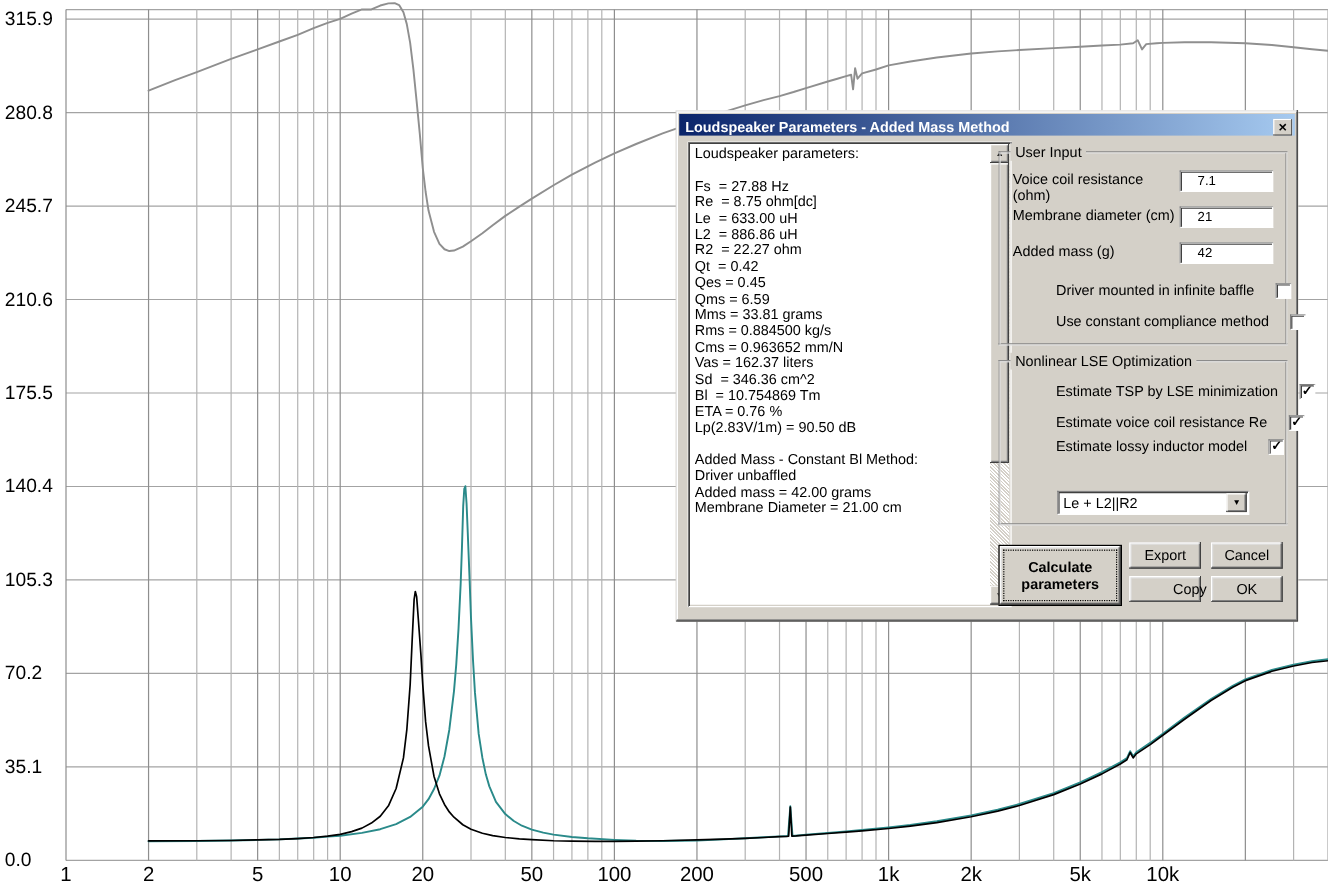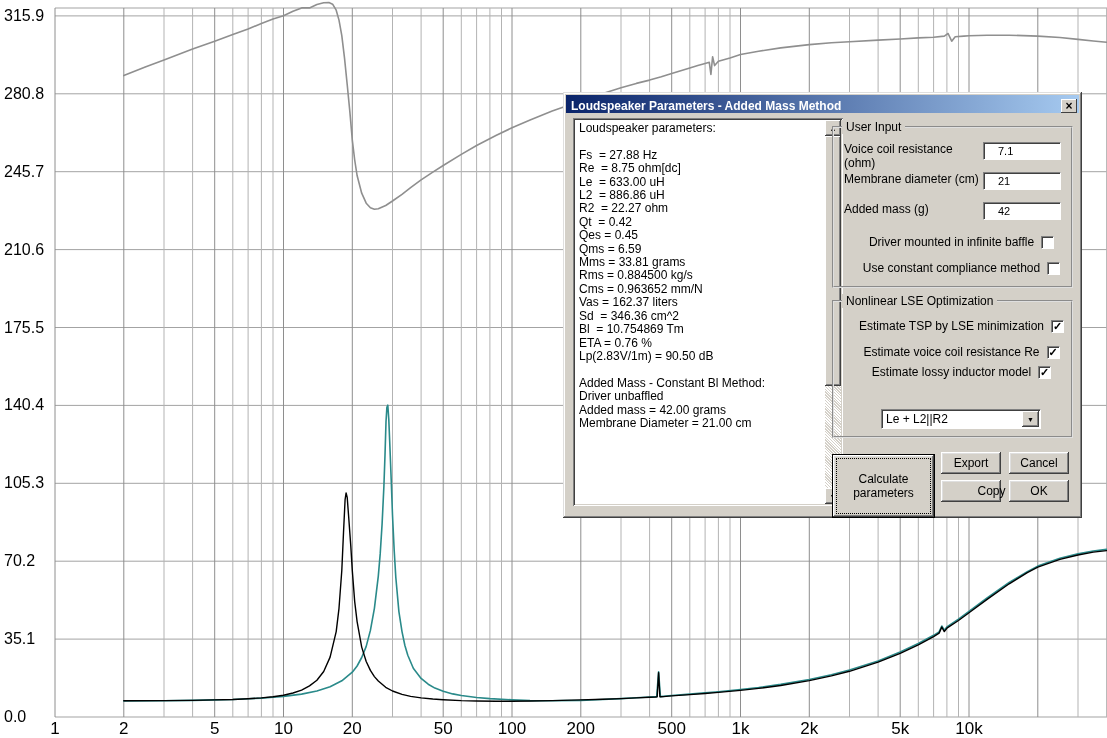--- a/index.html
+++ b/index.html
@@ -42,21 +42,21 @@
   #group-user-input{top:34px;height:162px;}
   #group-lse{top:208px;height:138px;}
 
   .field-row{position:absolute;left:10px;right:10px;height:20px;display:flex;}
   .field-row .flabel{font-size:12px;}
   .field-row input{margin-left:auto;width:48px;height:14px;border:1px solid;
                    border-color:#808080 #fff #fff #808080;
                    box-shadow:inset 1px 1px 0 #404040;background:#fff;
                    font-family:"Liberation Sans",sans-serif;font-size:11px;padding:1px 14px;}
   .cb-row{position:absolute;left:6px;right:28px;height:16px;display:flex;align-items:center;
-          justify-content:center;gap:7px;margin-left:40px;}
+          justify-content:flex-start;gap:18px;margin-left:40px;}
   .cb-row .cblabel{font-size:12px;white-space:nowrap;}
   .cbbox{width:13px;height:13px;background:#fff;box-sizing:border-box;border:1px solid;
          border-color:#808080 #fff #fff #808080;box-shadow:inset 1px 1px 0 #404040;
          display:flex;align-items:center;justify-content:center;
          font-size:11px;font-weight:bold;line-height:1;color:#000;flex:0 0 13px;}
 
   
   .dropdown{position:absolute;left:47px;top:107px;width:160px;height:20px;background:#fff;
             box-sizing:border-box;border:1px solid;border-color:#808080 #fff #fff #808080;
             box-shadow:inset 1px 1px 0 #404040;display:flex;align-items:center;}
@@ -64,22 +64,22 @@
   .dd-btn{width:17px;height:16px;margin-right:1px;background:#d4d0c8;
           box-shadow: inset -1px -1px 0 #404040, inset 1px 1px 0 #fff, inset -2px -2px 0 #808080;
           display:flex;align-items:center;justify-content:center;font-size:7px;}
 
   
   .btn{position:absolute;background:#d4d0c8;border:none;box-sizing:border-box;
        box-shadow: inset -1px -1px 0 #404040, inset 1px 1px 0 #fff,
                    inset -2px -2px 0 #808080, inset 2px 2px 0 #dfdfdf;
        font-family:"Liberation Sans",sans-serif;font-size:12px;color:#000;
        display:flex;align-items:center;justify-content:center;text-align:center;cursor:default;}
-  #btn-calc{left:269px;top:362px;width:103px;height:64px;border:1px solid #000;
-            outline:1px dotted #000;outline-offset:-5px;padding:0 10px;}
+  #btn-calc{left:269px;top:362px;width:103px;height:51px;border:1px solid #000;
+            outline:1px dotted #000;outline-offset:-5px;padding:0 10px;font-weight:bold;}
   #btn-export{left:378px;top:360px;width:60px;height:22px;}
   #btn-cancel{left:446px;top:360px;width:60px;height:22px;}
   #btn-copy{left:378px;top:388px;width:60px;height:22px;padding-left:41px;}
   #btn-ok{left:446px;top:388px;width:60px;height:22px;}
 </style>
 </head>
 <body>
 
 <div id="stage">
 

